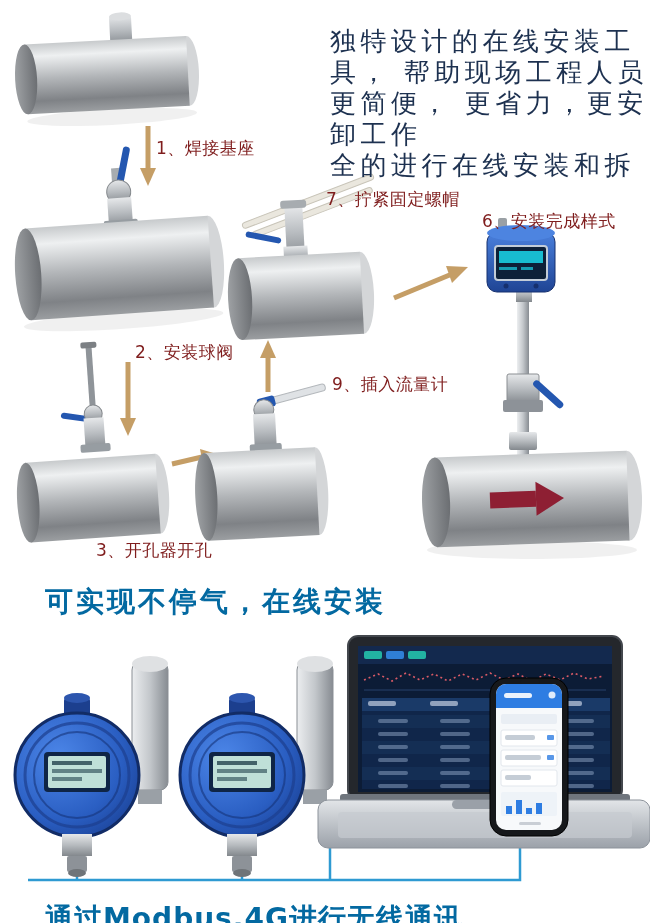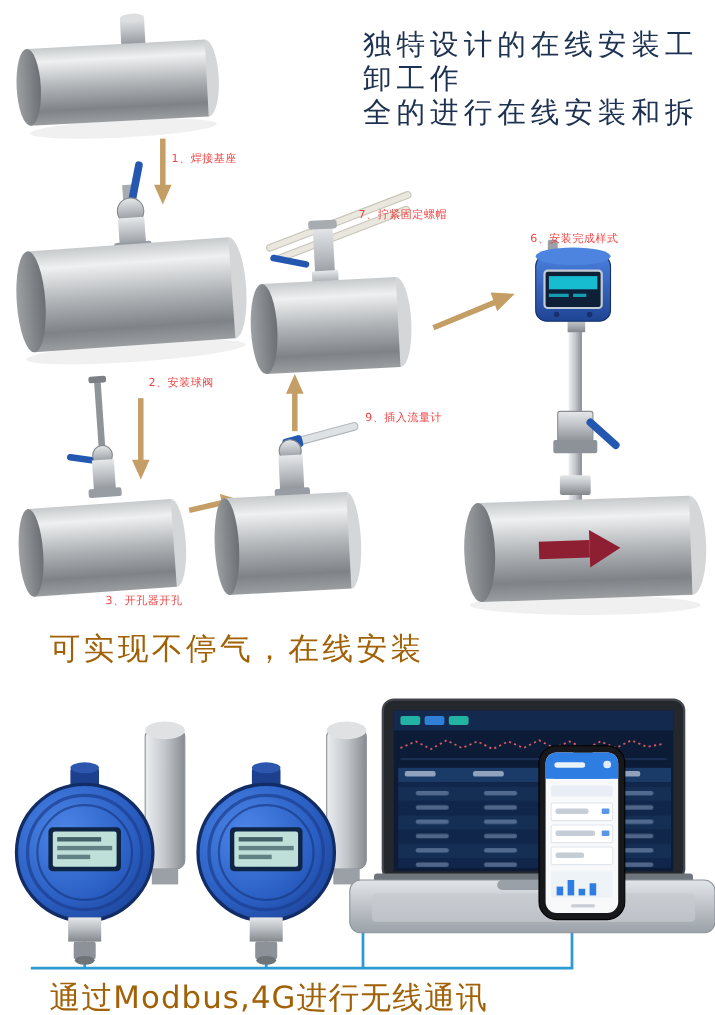--- a/index.html
+++ b/index.html
@@ -2,23 +2,23 @@
 <html><head>
 <meta charset="utf-8">
 <style>
   html,body{margin:0;padding:0;background:#ffffff;}
   .page{position:relative;width:650px;height:923px;background:#ffffff;overflow:hidden;
         font-family:"DejaVu Sans","Liberation Sans",sans-serif;}
   .art{position:absolute;left:0;top:0;}
   .intro{position:absolute;left:330px;top:26px;color:#1d3150;font-size:26px;line-height:31px;
          font-weight:500;letter-spacing:4.5px;}
   .intro div{white-space:nowrap;}
-  .step-label{position:absolute;color:#ef4444;font-size:10px;font-weight:500;
+  .step-label{position:absolute;color:#7f1d1d;font-size:17px;font-weight:500;
               letter-spacing:0.5px;white-space:nowrap;}
-  .caption{position:absolute;color:#a16207;font-weight:400;white-space:nowrap;}
+  .caption{position:absolute;color:#0369a1;font-weight:700;white-space:nowrap;margin-top:12px;}
   .caption.mid{left:45px;top:571px;font-size:28px;letter-spacing:3px;}
   .caption.bot{left:45px;top:888px;font-size:28px;letter-spacing:1px;}
 </style>
 </head>
 <body>
 
 <div class="page">
 
   <svg class="art" width="650" height="923" viewBox="0 0 650 923">
     <defs>
@@ -258,20 +258,22 @@
       <rect x="506" y="806" width="6" height="8" fill="#2e7de2"></rect>
       <rect x="516" y="800" width="6" height="14" fill="#2e7de2"></rect>
       <rect x="526" y="808" width="6" height="6" fill="#2e7de2"></rect>
       <rect x="536" y="803" width="6" height="11" fill="#2e7de2"></rect>
       <rect x="519" y="822" width="22" height="3" rx="1.5" fill="#c9ced5"></rect>
     </g>
   </svg>
 
   <div class="intro">
     <div>独特设计的在线安装工</div>
+    <div>具， 帮助现场工程人员</div>
+    <div>更简便， 更省力，更安</div>
     <div>卸工作</div>
     <div>全的进行在线安装和拆</div>
   </div>
 
   <div class="step-label" style="left:156px;top:137px">1、焊接基座</div>
   <div class="step-label" style="left:135px;top:341px">2、安装球阀</div>
   <div class="step-label" style="left:96px;top:539px">3、开孔器开孔</div>
   <div class="step-label" style="left:332px;top:373px">9、插入流量计</div>
   <div class="step-label" style="left:326px;top:188px">7、拧紧固定螺帽</div>
   <div class="step-label" style="left:482px;top:210px">6、安装完成样式</div>

